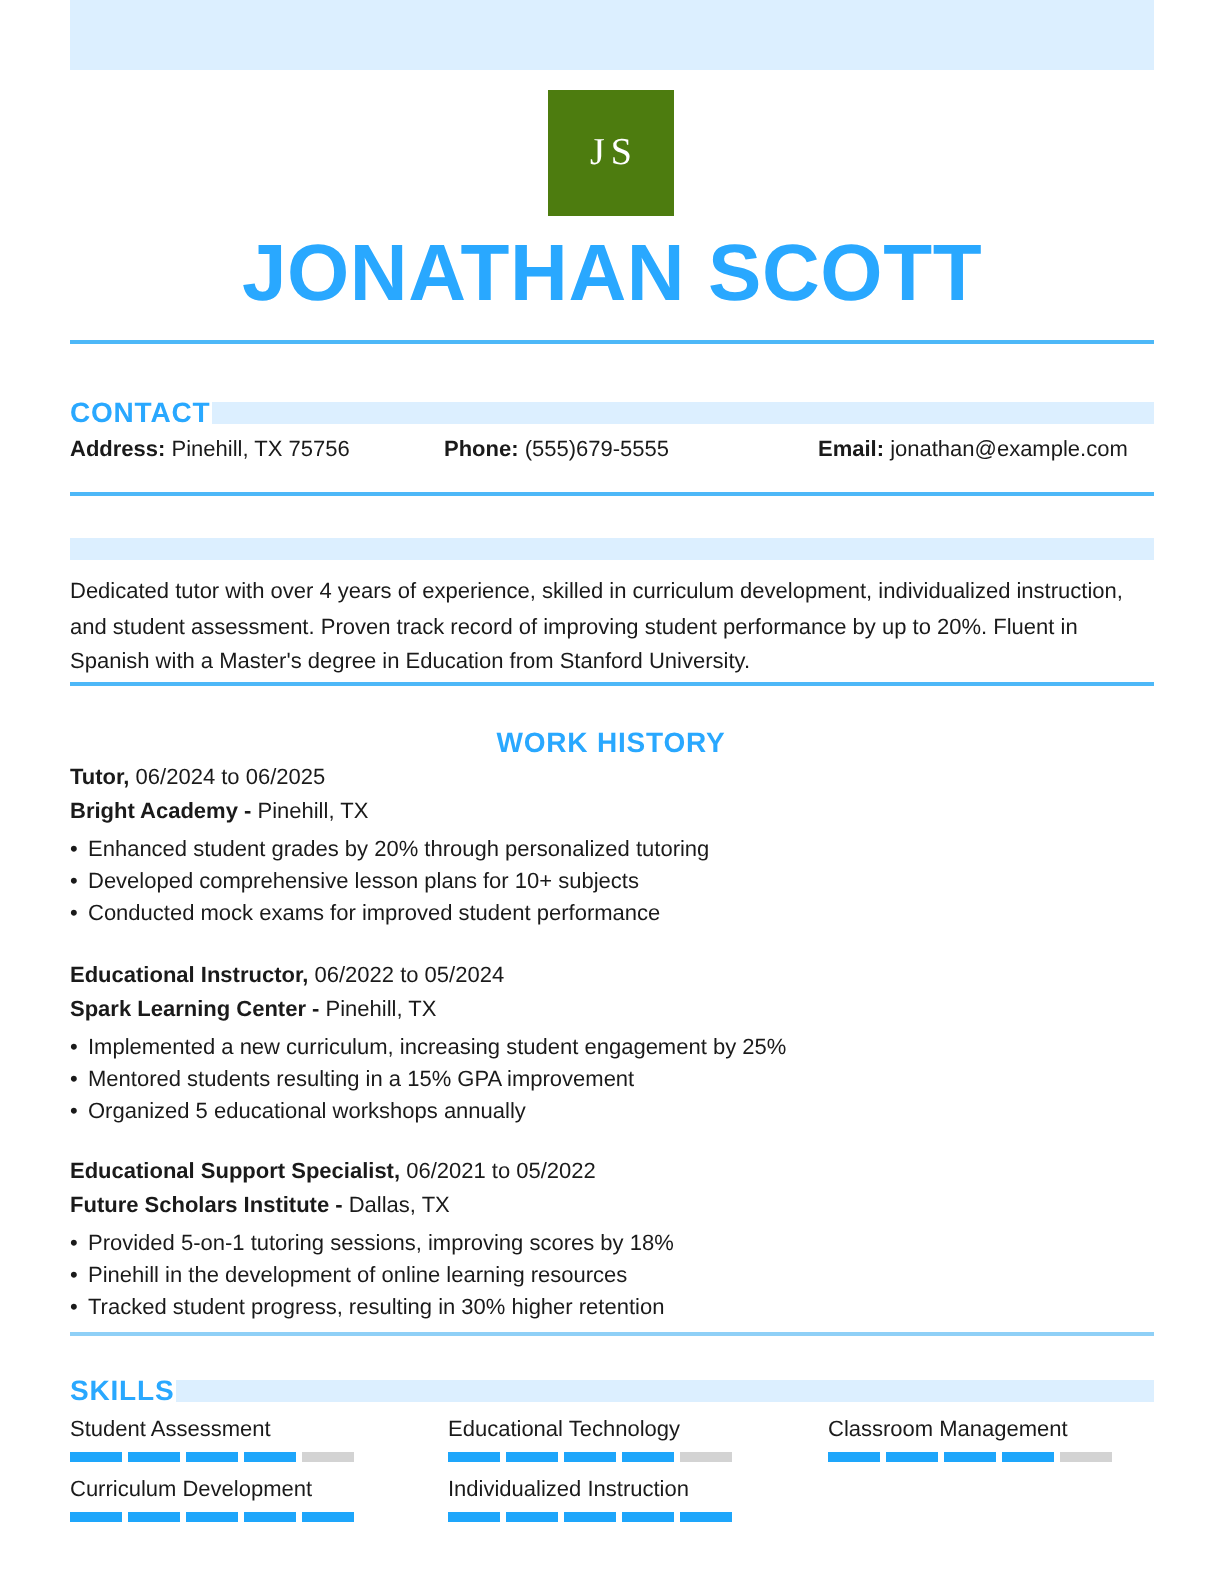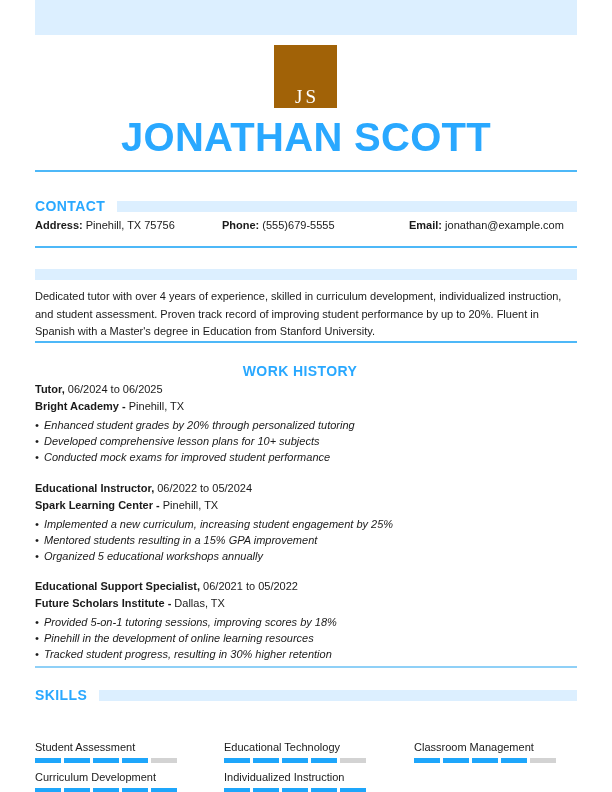--- a/index.html
+++ b/index.html
@@ -8,26 +8,26 @@
       font-family: "Liberation Sans", sans-serif;
       color: #1a1a1a;
       position: relative;
     }
     .top-band {
       position: absolute; left: 35px; top: 0; width: 542px; height: 35px;
       background: #dcefff;
     }
     .monogram {
       position: absolute; left: 274px; top: 45px; width: 63px; height: 63px;
-      background: #a16207;
+      background: #4d7c0f;
       color: #ffffff;
       font-family: "Liberation Serif", serif;
       font-size: 19px;
       letter-spacing: 3px;
-      display: flex; align-items: flex-end; justify-content: center;
+      display: flex; align-items: center; justify-content: center;
       padding-left: 3px;
     }
     .name {
       position: absolute; left: 35px; top: 113px; width: 542px;
       text-align: center;
       color: #29a8ff;
       font-weight: bold;
       font-size: 40px;
       line-height: 48px;
       letter-spacing: 0.3px;
@@ -37,47 +37,47 @@
       background: #4db8f8;
     }
     .divider.light { background: #8fd0f7; height: 2px; }
 
     .section-head {
       position: absolute; left: 35px; width: 542px; height: 16px;
       display: flex; align-items: center;
     }
     .section-head .title {
       color: #29a8ff; font-weight: bold; font-size: 14px; letter-spacing: 0.4px;
-      white-space: nowrap; padding-right: 12px; line-height: 16px;
+      white-space: nowrap; padding-right: 1px; line-height: 16px;
     }
     .section-head .band {
       flex: 1; height: 11px; background: #dcefff;
     }
 
     .text { font-size: 11px; line-height: 16px; color: #1a1a1a; }
     .b { font-weight: bold; }
 
     .contact-row {
       position: absolute; top: 217px; left: 35px; width: 542px; height: 16px;
     }
     .contact-item { position: absolute; top: 0; white-space: nowrap; }
 
     .summary {
       position: absolute; left: 35px; top: 288px; width: 545px;
       font-size: 11px; line-height: 17.5px;
     }
 
     .job { position: absolute; left: 35px; width: 542px; }
     .job .line { font-size: 11px; line-height: 17px; white-space: nowrap; }
-    .job ul { list-style: none; margin-top: 2px; font-style: italic; }
+    .job ul { list-style: none; margin-top: 2px; }
     .job li { font-size: 11px; line-height: 16.2px; white-space: nowrap; }
     .job li .bullet { display: inline-block; width: 9px; }
 
     .skill { position: absolute; width: 163px; }
-    .skill .label { font-size: 11px; line-height: 14px; white-space: nowrap; margin-top: 32px; }
+    .skill .label { font-size: 11px; line-height: 14px; white-space: nowrap; }
     .skill .bar { display: flex; gap: 3px; margin-top: 4px; }
     .skill .seg { width: 26px; height: 5px; background: #d3d3d3; }
     .skill .seg.on { background: #1ea6fb; }
   </style>
 </head>
 <body>
 
 <div class="top-band"></div>
 
 <div class="monogram">

